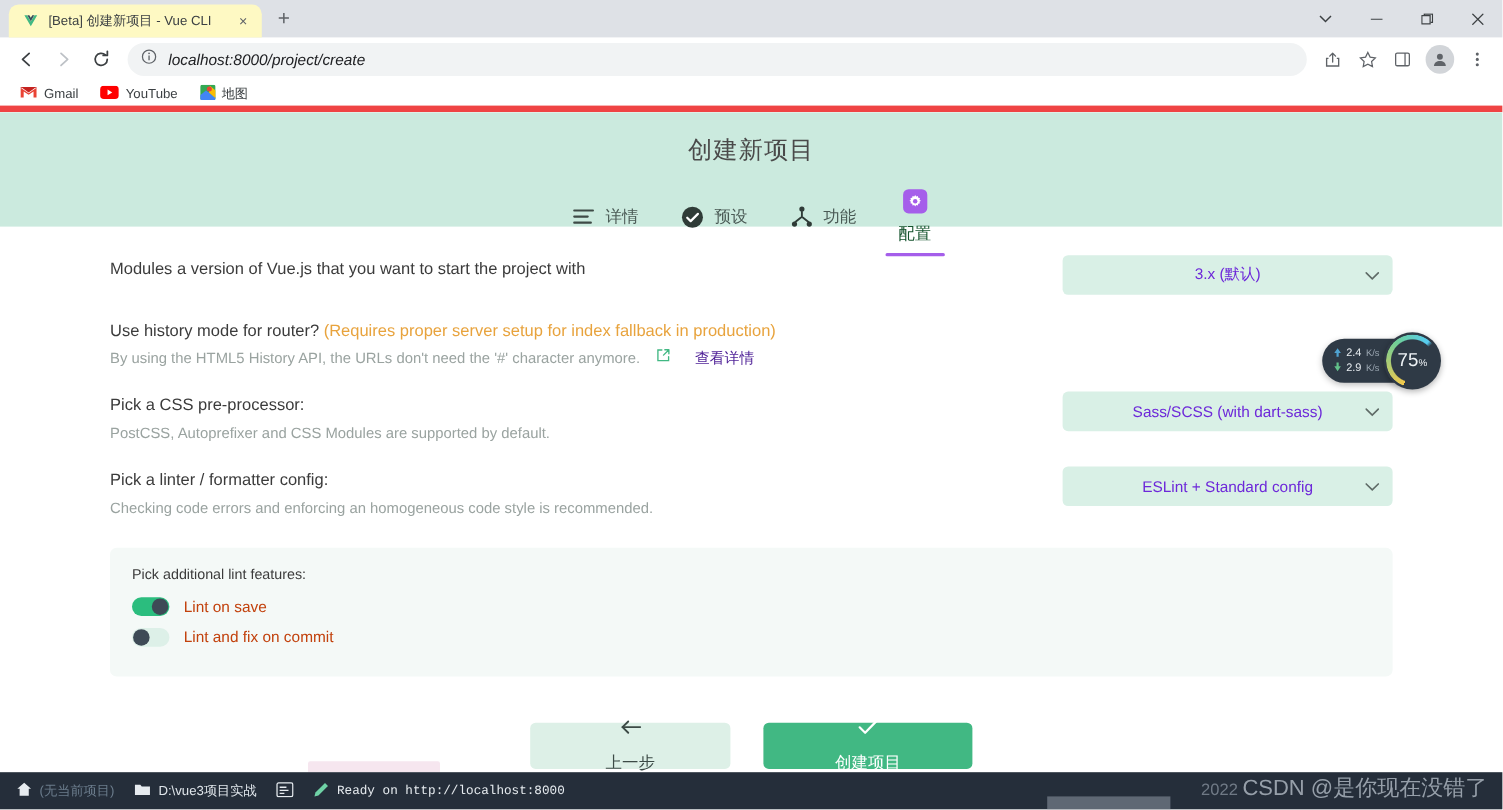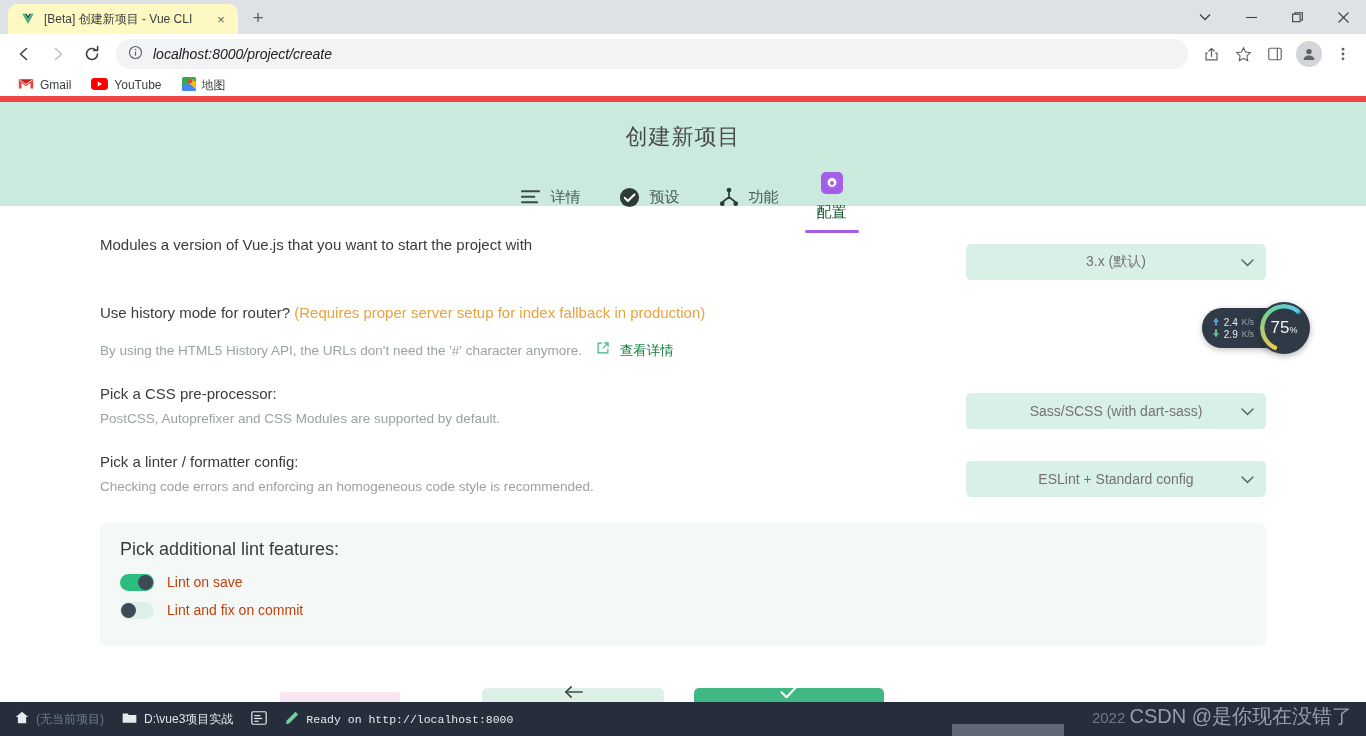--- a/index.html
+++ b/index.html
@@ -113,38 +113,38 @@
   .cfg-row {
     display: flex; align-items: flex-start; justify-content: space-between;
     margin-bottom: 0;
   }
   .cfg-row + .cfg-row { margin-top: 20px; }
   .cfg-left { max-width: 800px; padding-top: 2px; }
   .cfg-label { font-size: 15px; color: #3b3b3b; line-height: 22px; }
   .cfg-warn { color: #e8a33d; }
   .cfg-desc { font-size: 13.5px; color: #9aa3a0; line-height: 21px; margin-top: 3px; }
   .cfg-link {
-    color: #15803d; font-size: 13.5px; text-decoration: none;
-    display: inline-flex; align-items: center; gap: 10px; margin-left: 10px; margin-top: 13px;
+    color: #4c1d95; font-size: 13.5px; text-decoration: none;
+    display: inline-flex; align-items: center; gap: 22px; margin-left: 10px;
   }
   .select-box {
     width: 300px; height: 36px; background: #d9f0e6; border-radius: 5px;
     display: flex; align-items: center; justify-content: center;
-    position: relative; font-size: 14px; color: #737373; flex: none; margin-top: 12px;
+    position: relative; font-size: 14px; color: #6d28d9; flex: none;
   }
   .select-box .chev {
     position: absolute; right: 12px; top: 50%; transform: translateY(-50%);
     color: #5f6b67;
   }
 
   .lint-panel {
     background: #f4f9f7; border-radius: 6px; margin-top: 26px;
     padding: 16px 20px 22px 20px;
   }
-  .lint-title { font-size: 18px; color: #3b3b3b; margin-bottom: 8px; }
+  .lint-title { font-size: 13px; color: #3b3b3b; margin-bottom: 8px; }
   .lint-item { display: flex; align-items: center; gap: 13px; height: 28px; }
   .toggle {
     width: 34px; height: 17px; border-radius: 9px; position: relative; flex: none;
   }
   .toggle.on { background: #2bbd7e; }
   .toggle.off { background: #ddf0e8; }
   .toggle .knob {
     position: absolute; top: 1px; width: 15px; height: 15px; border-radius: 50%;
     background: #3e4a56;
   }

